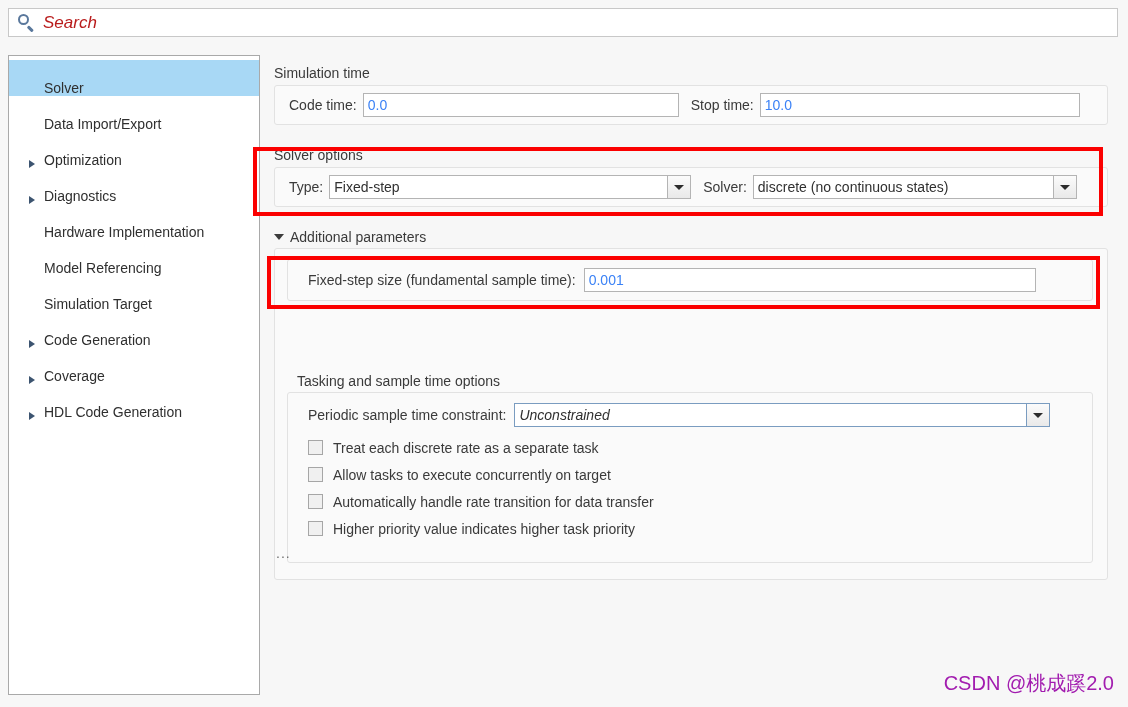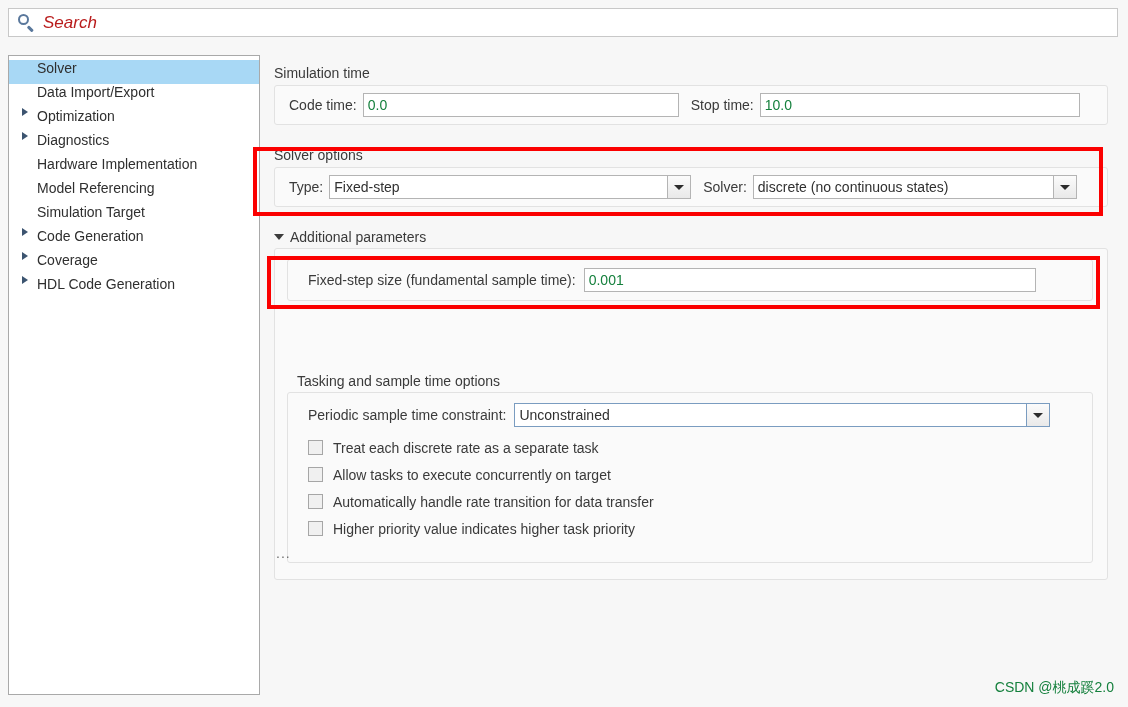--- a/index.html
+++ b/index.html
@@ -69,24 +69,24 @@
     left: 8px;
     top: 55px;
     width: 252px;
     height: 640px;
     background: #ffffff;
     border: 1px solid #a9a9a9;
     box-sizing: border-box;
     padding-top: 4px;
   }
   .tree-item {
-    height: 24px;
-    display: flex;
-    align-items: flex-start;
-    padding-left: 8px;
+    height: 36px;
+    display: flex;
+    align-items: flex-end;
+    padding-left: 15px;
     box-sizing: border-box;
     font-size: 14px;
     color: #2f2f2f;
     white-space: nowrap;
   }
   .tree-item.selected {
     background: #a8d8f5;
   }
   .tree-arrow {
     width: 16px;
@@ -136,21 +136,21 @@
   }
   .txtfield {
     background: #ffffff;
     border: 1px solid #b4b4b4;
     box-sizing: border-box;
     height: 24px;
     display: flex;
     align-items: center;
     padding-left: 4px;
     font-size: 14px;
-    color: #15803d;
+    color: #3b82f6;
     overflow: hidden;
     white-space: nowrap;
   }
   .combo {
     display: flex;
     height: 24px;
     box-sizing: border-box;
   }
   .combo .combo-text {
     flex: 1 1 auto;
@@ -268,21 +268,21 @@
     left: 12px; top: 143px;
     width: 806px; height: 171px;
   }
   #tasking-inner {
     position: absolute;
     left: 0; top: 0; right: 0; bottom: 0;
     padding: 10px 0 0 20px;
   }
   #periodic-row { margin-bottom: 7px; }
   #periodic-label { margin-right: 8px; }
-  #periodic-combo { width: 536px; }
+  #periodic-combo { width: 536px; font-style: italic; }
 
   .cb-row {
     display: flex;
     align-items: center;
     height: 27px;
   }
   .cbox {
     width: 15px; height: 15px;
     background: #f0f0f0;
     border: 1px solid #a6a6a6;
@@ -308,22 +308,22 @@
     pointer-events: none;
   }
   #redbox-solver { left: 253px; top: 147px; width: 850px; height: 69px; }
   #redbox-fixedstep { left: 267px; top: 256px; width: 833px; height: 53px; }
 
   
   #watermark {
     position: absolute;
     right: 14px;
     bottom: 10px;
-    font-size: 14px;
-    color: #15803d;
+    font-size: 20px;
+    color: #a21caf;
     user-select: none;
     white-space: nowrap;
   }
 </style>
 </head>
 <body>
 
 <div id="search-bar">
   <span class="mag">
     <span class="ring"></span>

